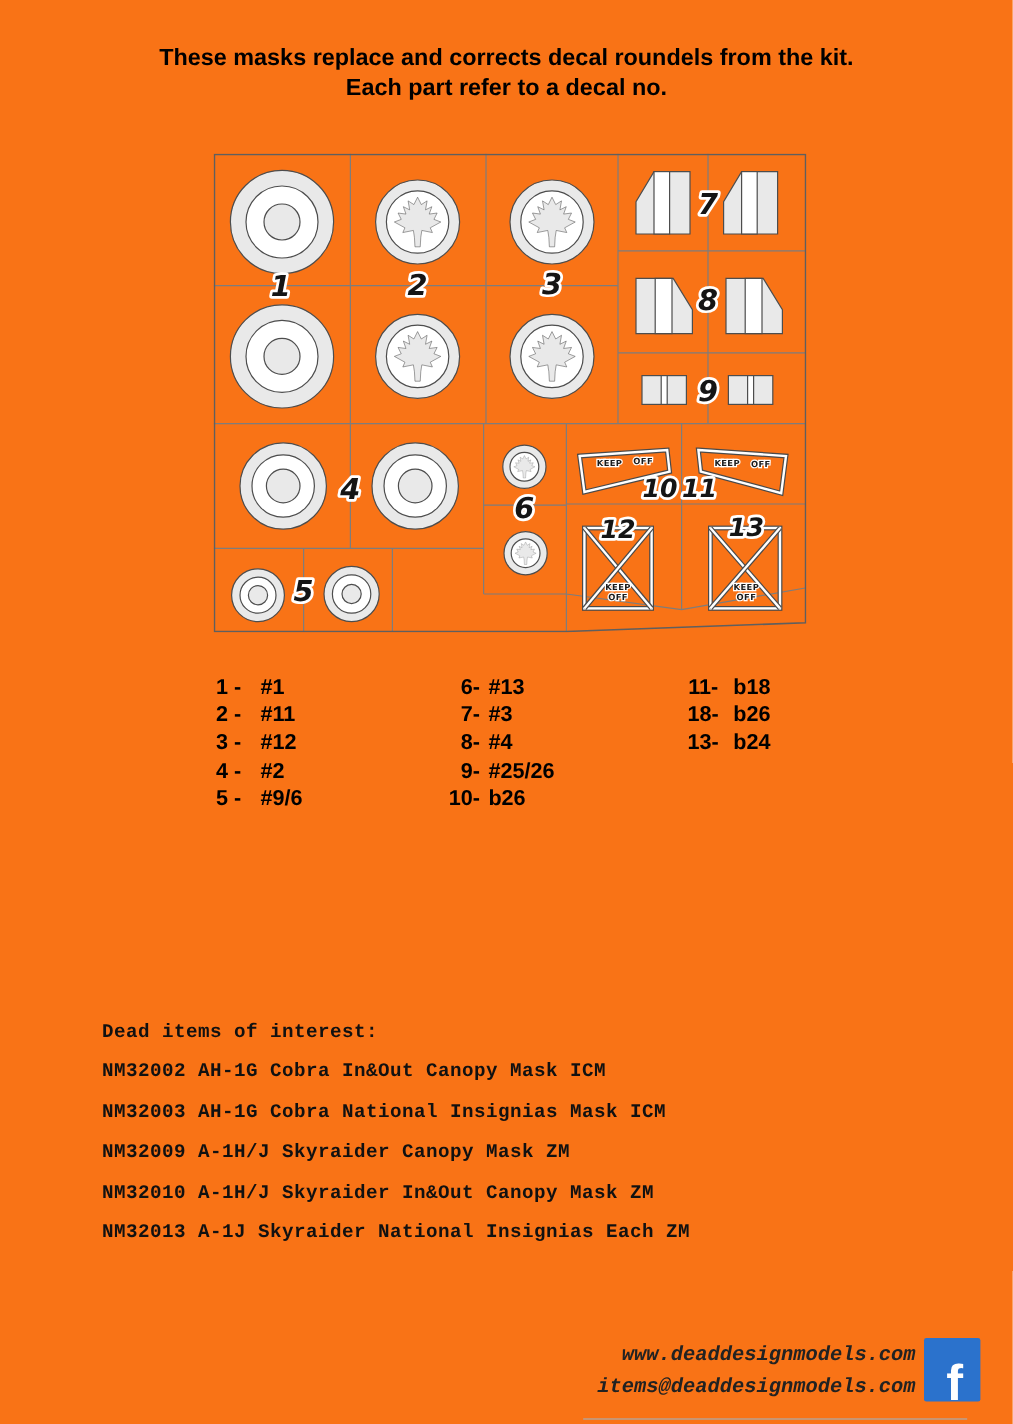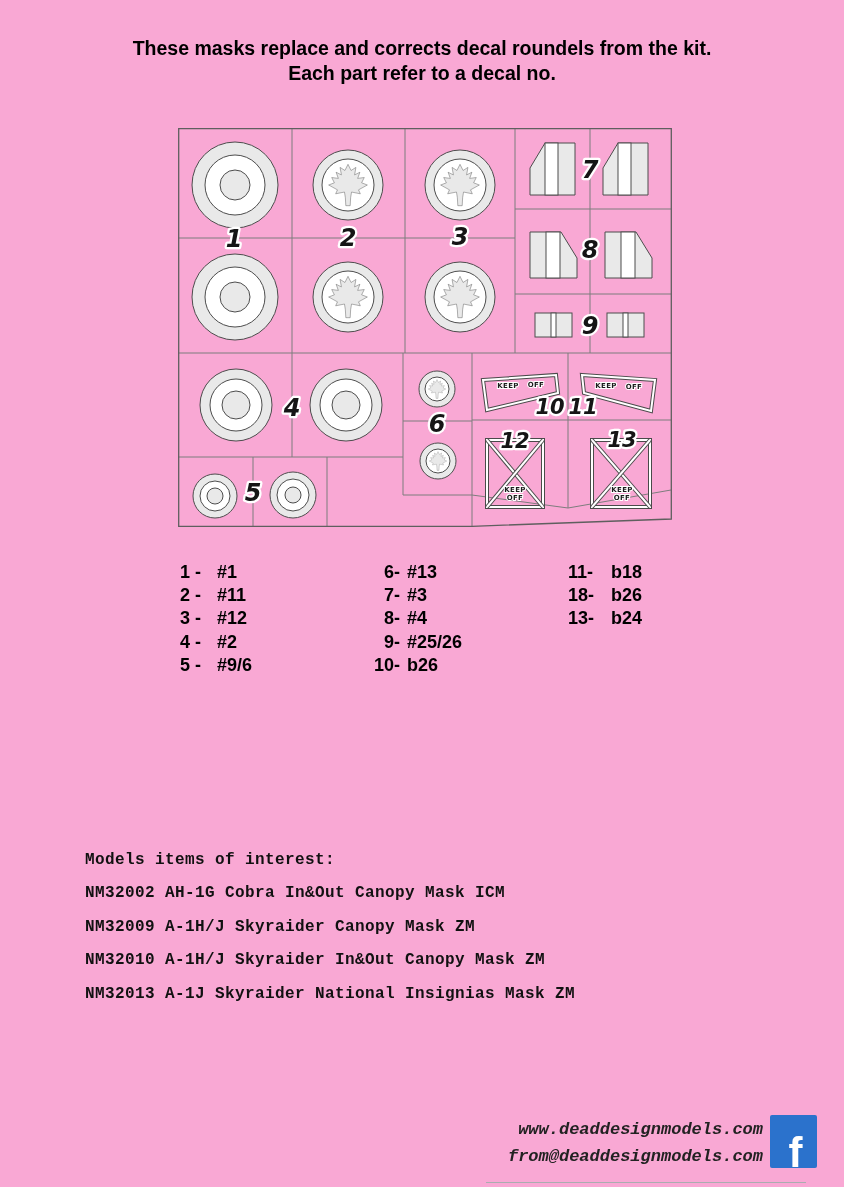--- a/index.html
+++ b/index.html
@@ -1,16 +1,16 @@
 <!DOCTYPE html>
 <html><head>
 <meta charset="utf-8">
 <style>
   html,body{margin:0;padding:0;background:#fff;}
-  .page{position:relative;width:844px;height:1187px;background:#f9a8d4;overflow:hidden;
+  .page{position:relative;width:844px;height:1187px;background:#f97316;overflow:hidden;
         font-family:"Liberation Sans",sans-serif;color:#000;}
 
   
   .title{position:absolute;left:0;right:0;top:36px;text-align:center;
          font-weight:bold;font-size:19.5px;line-height:25px;color:#000;}
 
   
   .diagram{position:absolute;left:178px;top:128px;width:494px;height:399px;}
   .grid{stroke:#7d7d7d;stroke-width:1;fill:none;}
   .outer{stroke:#5f5f5f;stroke-width:1.3;fill:none;}
@@ -22,21 +22,21 @@
        fill:#151515;text-anchor:middle;stroke:#fff;stroke-width:4.5px;paint-order:stroke;stroke-linejoin:round;}
   .num-sm{font-size:21px;}
   .ko{font-family:"DejaVu Sans",sans-serif;font-weight:bold;font-size:7px;fill:#1c1c1c;
       text-anchor:middle;letter-spacing:.3px;stroke:#fff;stroke-width:2px;paint-order:stroke;}
 
   
   .legend{position:absolute;left:180px;top:561px;font-weight:bold;font-size:18px;line-height:23.2px;}
   .lcol{position:absolute;top:0;white-space:nowrap;}
   .lcol.c1{left:0;}
   .lcol.c2{left:186px;}
-  .lcol.c3{left:388px;}
+  .lcol.c3{left:388px;text-align:center;}
   .lrow{display:block;}
   .ln{display:inline-block;min-width:30px;}
   .c2 .ln{min-width:34px;text-align:right;}
   .c3 .ln{min-width:36px;}
   .lv{margin-left:7px;}
 
   
   .other{position:absolute;left:85px;top:844px;
          font-family:"Liberation Mono",monospace;font-weight:bold;font-size:16px;
          letter-spacing:.4px;line-height:33.4px;white-space:nowrap;color:#111;}
@@ -222,29 +222,30 @@
       <span class="lrow"><span class="ln">10-</span><span class="lv">b26</span></span>
     </div>
     <div class="lcol c3">
       <span class="lrow"><span class="ln">11-</span><span class="lv">b18</span></span>
       <span class="lrow"><span class="ln">18-</span><span class="lv">b26</span></span>
       <span class="lrow"><span class="ln">13-</span><span class="lv">b24</span></span>
     </div>
   </div>
 
   <div class="other">
-    <div>Models items of interest:</div>
+    <div>Dead items of interest:</div>
     <div>NM32002 AH-1G Cobra In&amp;Out Canopy Mask ICM</div>
+    <div>NM32003 AH-1G Cobra National Insignias Mask ICM</div>
     <div>NM32009 A-1H/J Skyraider Canopy Mask ZM</div>
     <div>NM32010 A-1H/J Skyraider In&amp;Out Canopy Mask ZM</div>
-    <div>NM32013 A-1J Skyraider National Insignias Mask ZM</div>
+    <div>NM32013 A-1J Skyraider National Insignias Each ZM</div>
   </div>
 
   <div class="contacts">
     <div>www.deaddesignmodels.com</div>
-    <div>from@deaddesignmodels.com</div>
+    <div>items@deaddesignmodels.com</div>
   </div>
   <div class="fb">
     <span>f</span>
   </div>
   <div class="footer-rule"></div>
 
 </div>
 
 </body></html>

